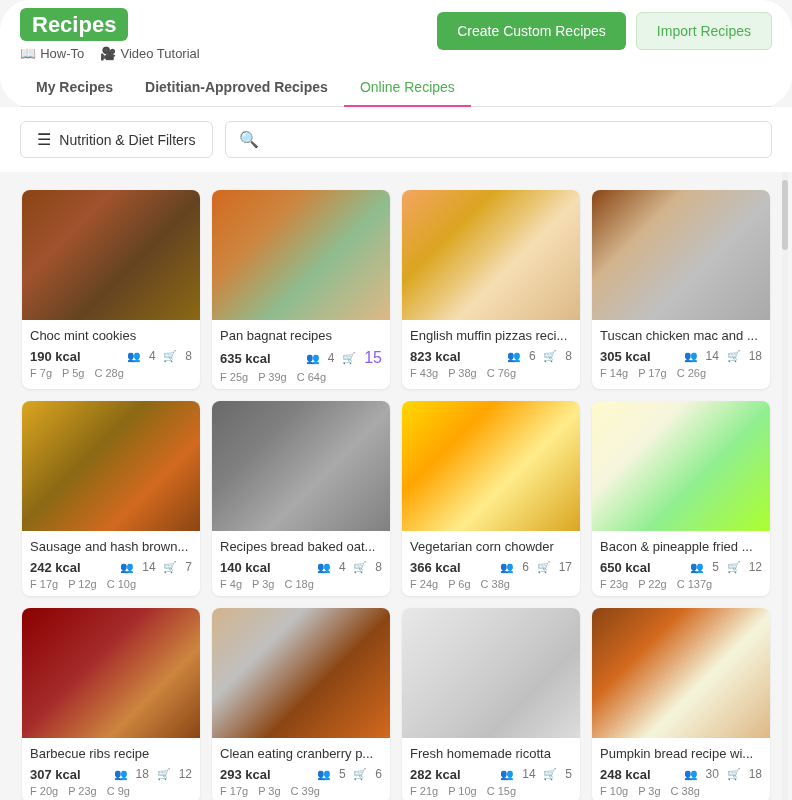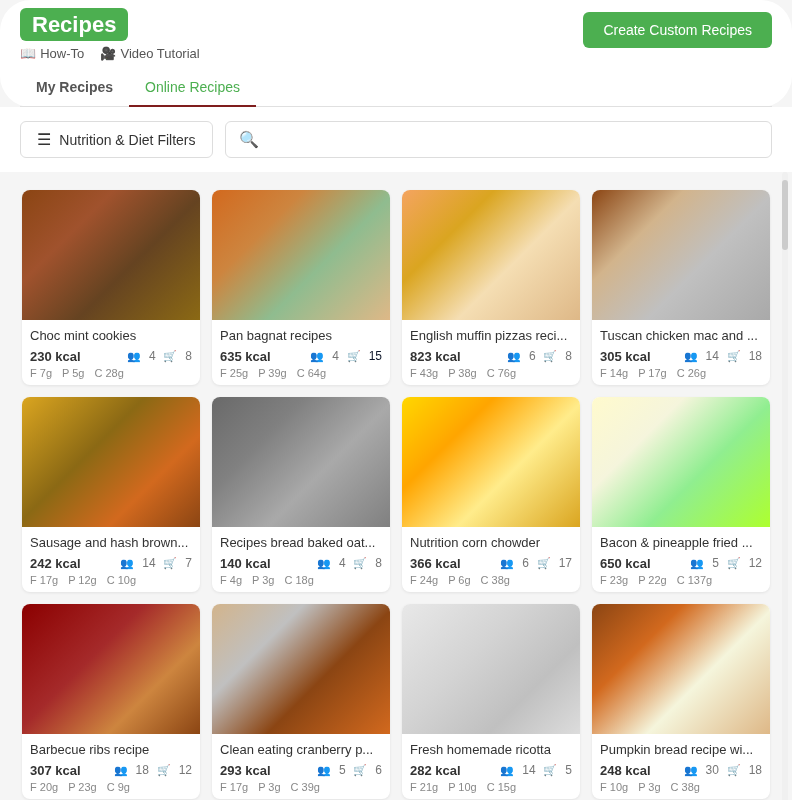--- a/index.html
+++ b/index.html
@@ -5,21 +5,21 @@
     * { box-sizing: border-box; margin: 0; padding: 0; }
     body { font-family: -apple-system, BlinkMacSystemFont, 'Segoe UI', Arial, sans-serif; background: #f5f5f5; width: 792px; }
     .logo { background: #4CAF50; color: #fff; font-size: 22px; font-weight: bold; padding: 4px 12px; border-radius: 6px; }
     .header-links { display: flex; gap: 16px; margin-top: 6px; }
     .header-link { color: #555; font-size: 13px; cursor: pointer; display: flex; align-items: center; gap: 4px; }
     .header-buttons { display: flex; gap: 10px; }
     .btn-primary { background: #4CAF50; color: #fff; border: none; border-radius: 6px; padding: 10px 20px; font-size: 14px; cursor: pointer; font-weight: 500; }
     .btn-secondary { background: #e8f5e9; color: #4CAF50; border: 1px solid #c8e6c9; border-radius: 6px; padding: 10px 20px; font-size: 14px; cursor: pointer; font-weight: 500; }
     .nav-links { display: flex; gap: 0; border-bottom: 1px solid #e0e0e0; margin-top: 8px; }
     .nav-item { padding: 10px 16px; font-size: 14px; color: #555; cursor: pointer; border-bottom: 2px solid transparent; margin-bottom: -1px; font-weight: bold; }
-    .nav-item.active { color: #4CAF50; border-bottom: 2px solid #7f1d1d; font-weight: 500; }
+    .nav-item.active { color: #4CAF50; border-bottom: 2px solid #ec4899; font-weight: 500; }
 
     .controls { display: flex; gap: 12px; padding: 14px 20px; background: #fff; align-items: center; }
     .filter-btn { display: flex; align-items: center; gap: 8px; background: #fff; border: 1px solid #ddd; border-radius: 6px; padding: 8px 16px; font-size: 14px; cursor: pointer; color: #333; }
     .search-box { display: flex; align-items: center; gap: 8px; background: #fff; border: 1px solid #ddd; border-radius: 6px; padding: 8px 14px; flex: 1; }
     .search-box input { border: none; outline: none; font-size: 14px; color: #999; width: 100%; background: transparent; }
 
     .recipes-grid { display: grid; grid-template-columns: repeat(4, 1fr); gap: 0; padding: 12px 16px; background: #f5f5f5; }
     .recipe-card { background: #fff; border-radius: 8px; overflow: hidden; margin: 6px; cursor: pointer; box-shadow: 0 1px 3px rgba(0,0,0,0.08); }
     .recipe-img-placeholder { width: 100%; height: 130px; display: flex; align-items: center; justify-content: center; font-size: 11px; color: #aaa; }
     .recipe-info { padding: 8px 8px 6px; }
@@ -63,25 +63,27 @@
             <span>How-To</span>
           </div>
           <div class="header-link">
             <span>🎥</span>
             <span>Video Tutorial</span>
           </div>
         </div>
       </div>
       <div class="header-buttons">
         <button class="btn-primary">Create Custom Recipes</button>
+        <button class="btn-secondary">Import Recipes</button>
       </div>
     </div>
 
     <div class="nav-links">
       <div class="nav-item">My Recipes</div>
+      <div class="nav-item">Dietitian-Approved Recipes</div>
       <div class="nav-item active">Online Recipes</div>
     </div>
   </div>
 
   <div class="controls">
     <button class="filter-btn">
       <span style="font-size:16px;">☰</span>
       <span>Nutrition &amp; Diet Filters</span>
     </button>
     <div class="search-box">
@@ -89,21 +91,21 @@
     </div>
   </div>
 
   <div style="position:relative; overflow: hidden;">
     <div class="recipes-grid" id="recipes-container">
     <div class="recipe-card">
     <div class="recipe-img-placeholder img-choc" style="height:130px; width:100%;"></div>
     <div class="recipe-info">
       <div class="recipe-name">Choc mint cookies</div>
       <div class="kcal-row">
-        <span class="recipe-kcal">230 kcal</span>
+        <span class="recipe-kcal">190 kcal</span>
         <div class="recipe-meta">
           <span style="font-size:11px; color:#888;">👥</span>
           <span style="font-size:12px; color:#777;">4</span>
           <span style="font-size:11px; color:#888;">🛒</span>
           <span style="font-size:12px; color:#777;">8</span>
         </div>
       </div>
       <div class="recipe-macros">
         <span class="macro">F 7g</span>
         <span class="macro">P 5g</span>
@@ -114,21 +116,21 @@
         <div class="recipe-card">
     <div class="recipe-img-placeholder img-pan" style="height:130px; width:100%;"></div>
     <div class="recipe-info">
       <div class="recipe-name">Pan bagnat recipes</div>
       <div class="kcal-row">
         <span class="recipe-kcal">635 kcal</span>
         <div class="recipe-meta">
           <span style="font-size:11px; color:#888;">👥</span>
           <span style="font-size:12px; color:#777;">4</span>
           <span style="font-size:11px; color:#888;">🛒</span>
-          <span style="font-size:12px; color:#0f172a;">15</span>
+          <span style="font-size:16px; color:#8b5cf6;">15</span>
         </div>
       </div>
       <div class="recipe-macros">
         <span class="macro">F 25g</span>
         <span class="macro">P 39g</span>
         <span class="macro">C 64g</span>
       </div>
     </div>
   </div>
         <div class="recipe-card">
@@ -207,21 +209,21 @@
       <div class="recipe-macros">
         <span class="macro">F 4g</span>
         <span class="macro">P 3g</span>
         <span class="macro">C 18g</span>
       </div>
     </div>
   </div>
         <div class="recipe-card">
     <div class="recipe-img-placeholder img-corn" style="height:130px; width:100%;"></div>
     <div class="recipe-info">
-      <div class="recipe-name">Nutrition corn chowder</div>
+      <div class="recipe-name">Vegetarian corn chowder</div>
       <div class="kcal-row">
         <span class="recipe-kcal">366 kcal</span>
         <div class="recipe-meta">
           <span style="font-size:11px; color:#888;">👥</span>
           <span style="font-size:12px; color:#777;">6</span>
           <span style="font-size:11px; color:#888;">🛒</span>
           <span style="font-size:12px; color:#777;">17</span>
         </div>
       </div>
       <div class="recipe-macros">

